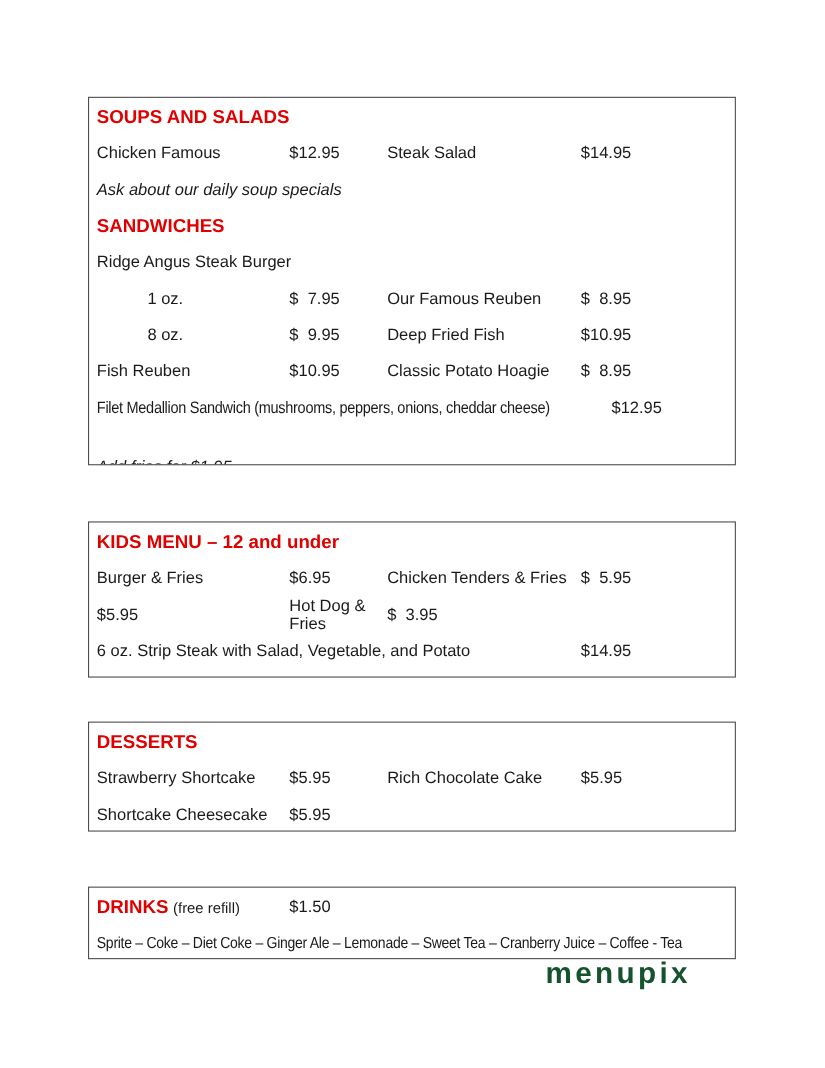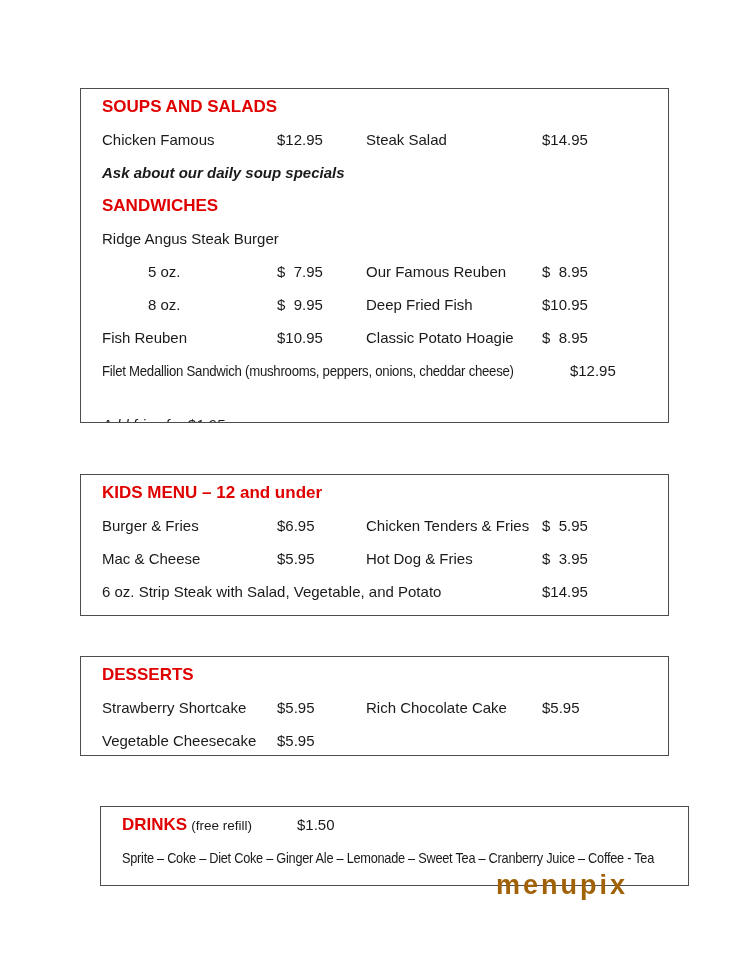--- a/index.html
+++ b/index.html
@@ -3,45 +3,45 @@
 <meta charset="utf-8">
 <style>
   html, body { margin: 0; padding: 0; background: #ffffff; }
   .page {
     position: relative; width: 750px; height: 971px; background: #ffffff;
     font-family: "Liberation Sans", sans-serif; color: #1a1a1a; font-size: 15px;
     overflow: hidden;
   }
   .box {
     position: absolute; left: 80px; width: 589px; box-sizing: border-box;
-    border: 1px solid #4d4d4d; background: #fff; padding: 1px 21px; overflow: hidden;
+    border: 1px solid #4d4d4d; background: #fff; padding: 1px 7px; overflow: hidden;
   }
   .line { height: 33px; display: flex; align-items: center; }
   .grid {
     display: grid; grid-template-columns: 175px 89px 176px 1fr;
     height: 33px; align-items: center;
   }
   .grid-full {
     display: grid; grid-template-columns: minmax(440px, max-content) 1fr;
     height: 33px; align-items: center;
   }
   .heading { color: #e00000; font-weight: bold; font-size: 17px; }
   .price { white-space: pre; }
   .indent { padding-left: 46px; }
   .note { font-style: italic; margin-top: 21px; }
-  .note-bold { font-style: italic; font-weight: bold; }
+  .note-bold { font-style: italic; font-weight: normal; }
   .subtle { font-size: 13.5px; font-weight: normal; color: #1a1a1a; }
   .condense {
     display: inline-block; transform: scaleX(0.88); transform-origin: left center;
     letter-spacing: -0.3px; white-space: nowrap;
   }
   .drinks-list { font-size: 14.5px; }
   .watermark {
     position: absolute; right: 122px; top: 870px; font-size: 27px;
-    color: #a16207; letter-spacing: 3px; font-weight: bold;
+    color: #14532d; letter-spacing: 3px; font-weight: bold;
   }
 </style>
 </head>
 <body>
 
 <div class="page">
 
   <div class="box" style="top:88px; height:335px;">
     <div class="line heading">SOUPS AND SALADS</div>
 
@@ -52,21 +52,21 @@
       <span class="price">$14.95</span>
     </div>
 
     <div class="line note-bold">Ask about our daily soup specials</div>
 
     <div class="line heading">SANDWICHES</div>
 
     <div class="line">Ridge Angus Steak Burger</div>
 
     <div class="grid">
-      <span class="indent">5 oz.</span>
+      <span class="indent">1 oz.</span>
       <span class="price">$  7.95</span>
       <span>Our Famous Reuben</span>
       <span class="price">$  8.95</span>
     </div>
 
     <div class="grid">
       <span class="indent">8 oz.</span>
       <span class="price">$  9.95</span>
       <span>Deep Fried Fish</span>
       <span class="price">$10.95</span>
@@ -91,21 +91,20 @@
     <div class="line heading">KIDS MENU – 12 and under</div>
 
     <div class="grid">
       <span>Burger &amp; Fries</span>
       <span class="price">$6.95</span>
       <span>Chicken Tenders &amp; Fries</span>
       <span class="price">$  5.95</span>
     </div>
 
     <div class="grid">
-      <span>Mac &amp; Cheese</span>
       <span class="price">$5.95</span>
       <span>Hot Dog &amp; Fries</span>
       <span class="price">$  3.95</span>
     </div>
 
     <div class="grid-full">
       <span>6 oz. Strip Steak with Salad, Vegetable, and Potato</span>
       <span class="price">$14.95</span>
     </div>
   </div>
@@ -114,28 +113,28 @@
     <div class="line heading">DESSERTS</div>
 
     <div class="grid">
       <span>Strawberry Shortcake</span>
       <span class="price">$5.95</span>
       <span>Rich Chocolate Cake</span>
       <span class="price">$5.95</span>
     </div>
 
     <div class="grid">
-      <span>Vegetable Cheesecake</span>
+      <span>Shortcake Cheesecake</span>
       <span class="price">$5.95</span>
       <span></span>
       <span class="price"></span>
     </div>
   </div>
 
-  <div class="box" style="top:806px; height:80px;margin-left:20px;">
+  <div class="box" style="top:806px; height:66px;">
     <div class="grid" style="grid-template-columns:175px 1fr;">
       <span>
         <span class="heading">DRINKS</span>
         <span class="subtle">(free refill)</span>
       </span>
       <span class="price">$1.50</span>
     </div>
 
     <div class="line drinks-list">
       <span class="condense">Sprite – Coke – Diet Coke – Ginger Ale – Lemonade – Sweet Tea – Cranberry Juice – Coffee - Tea</span>

